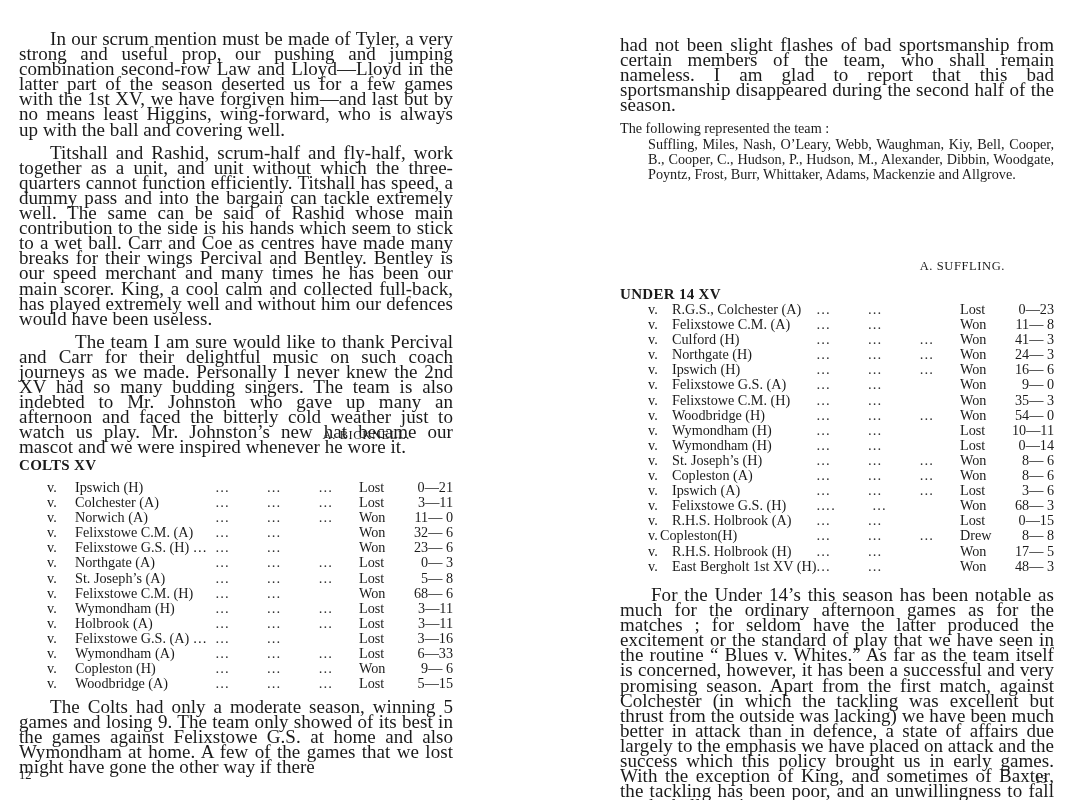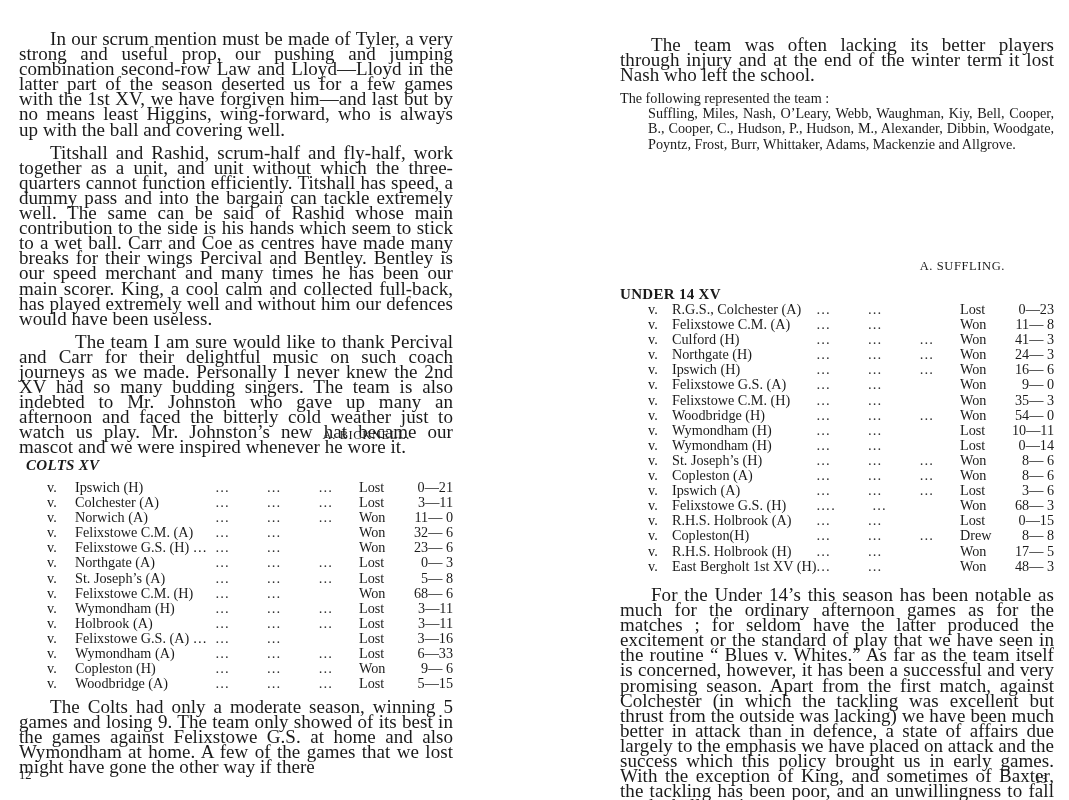--- a/index.html
+++ b/index.html
@@ -37,21 +37,21 @@
 </head>
 <body>
 
 <div class="page page-left">
   <div class="col" style="top:31px;">
     <p class="para" style="margin-bottom:8px;">In our scrum mention must be made of Tyler, a very strong and useful prop, our pushing and jumping combination second-row Law and Lloyd—Lloyd in the latter part of the season deserted us for a few games with the 1st XV, we have forgiven him—and last but by no means least Higgins, wing-forward, who is always up with the ball and covering well.</p>
     <p class="para" style="margin-bottom:8px;">Titshall and Rashid, scrum-half and fly-half, work together as a unit, and unit without which the three-quarters cannot function efficiently.  Titshall has speed, a dummy pass and into the bargain can tackle extremely well.  The same can be said of Rashid whose main contribution to the side is his hands which seem to stick to a wet ball.  Carr and Coe as centres have made many breaks for their wings Percival and Bentley.  Bentley is our speed merchant and many times he has been our main scorer.  King, a cool calm and collected full-back, has played extremely well and without him our defences would have been useless.</p>
     <p class="para" style="margin-bottom:8px; text-indent:56px;">The team I am sure would like to thank Percival and Carr for their delightful music on such coach journeys as we made. Personally I never knew the 2nd XV had so many budding singers. The team is also indebted to Mr. Johnston who gave up many an afternoon and faced the bitterly cold weather just to watch us play.  Mr. Johnston’s new hat became our mascot and we were inspired whenever he wore it.</p>
   </div>
   <div class="sig" style="top:428px; right:130px;">A. BICKNELL.</div>
-  <div class="section-title" style="top:457px; left:26px;font-style:italic;">COLTS XV</div>
+  <div class="section-title" style="top:457px; left:19px;">COLTS XV</div>
 
   <div class="fixtures" id="colts-fixtures" style="top:480px; left:19px; width:434px;">
       <div class="fx-row">
         <span class="fx-v" style="left:28px;">v.</span>
         <span class="fx-opp" style="left:56px;">Ipswich (H)</span>
         <span class="fx-dots" style="left:196px; white-space:pre;">…        …        …</span>
         <span class="fx-res" style="left:340px;">Lost</span>
         <span class="fx-score" style="right:0; width:60px; text-align:right;">0—21</span>
       </div>
       <div class="fx-row">
@@ -148,21 +148,21 @@
     </div>
 
   <div class="col" style="top:699px;">
     <p class="para">The Colts had only a moderate season, winning 5 games and losing 9.  The team only showed of its best in the games against Felixstowe G.S. at home and also Wymondham at home.  A few of the games that we lost might have gone the other way if there</p>
   </div>
   <div class="page-num" style="top:768px; left:19px;">12</div>
 </div>
 
 <div class="page page-right">
   <div class="col" style="top:37px;">
-    <p class="para" style="margin-bottom:9px;">The team was often lacking its better players through injury and at the end of the winter term it lost Nash who left the school.</p>
+    <p class="para" style="text-indent:0; margin-bottom:9px;">had not been slight flashes of bad sportsmanship from certain members of the team, who shall remain nameless.   I am glad to report that this bad sportsmanship disappeared during the second half of the season.</p>
     <p class="lead">The following represented the team :</p>
     <p class="names">Suffling, Miles, Nash, O’Leary, Webb, Waughman, Kiy, Bell, Cooper, B., Cooper, C., Hudson, P., Hudson, M., Alexander, Dibbin, Woodgate, Poyntz, Frost, Burr, Whittaker, Adams, Mackenzie and Allgrove.</p>
   </div>
   <div class="sig" style="top:259px; right:64px;">A. SUFFLING.</div>
   <div class="section-title" style="top:286px; left:80px;">UNDER 14 XV</div>
 
   <div class="fixtures" id="u14-fixtures" style="top:302px; left:80px; width:434px;">
       <div class="fx-row">
         <span class="fx-v" style="left:28px;">v.</span>
         <span class="fx-opp" style="left:52px;">R.G.S., Colchester (A)</span>
@@ -263,21 +263,21 @@
       </div>
       <div class="fx-row">
         <span class="fx-v" style="left:28px;">v.</span>
         <span class="fx-opp" style="left:52px;">R.H.S. Holbrook (A)</span>
         <span class="fx-dots" style="left:196px; white-space:pre;">…        …</span>
         <span class="fx-res" style="left:340px;">Lost</span>
         <span class="fx-score" style="right:0; width:60px; text-align:right;">0—15</span>
       </div>
       <div class="fx-row">
         <span class="fx-v" style="left:28px;">v.</span>
-        <span class="fx-opp" style="left:52px;">Copleston(H)</span>
+        <span class="fx-opp" style="left:40px;">Copleston(H)</span>
         <span class="fx-dots" style="left:196px; white-space:pre;">…        …        …</span>
         <span class="fx-res" style="left:340px;">Drew</span>
         <span class="fx-score" style="right:0; width:60px; text-align:right;">8— 8</span>
       </div>
       <div class="fx-row">
         <span class="fx-v" style="left:28px;">v.</span>
         <span class="fx-opp" style="left:52px;">R.H.S. Holbrook (H)</span>
         <span class="fx-dots" style="left:196px; white-space:pre;">…        …</span>
         <span class="fx-res" style="left:340px;">Won</span>
         <span class="fx-score" style="right:0; width:60px; text-align:right;">17— 5</span>

